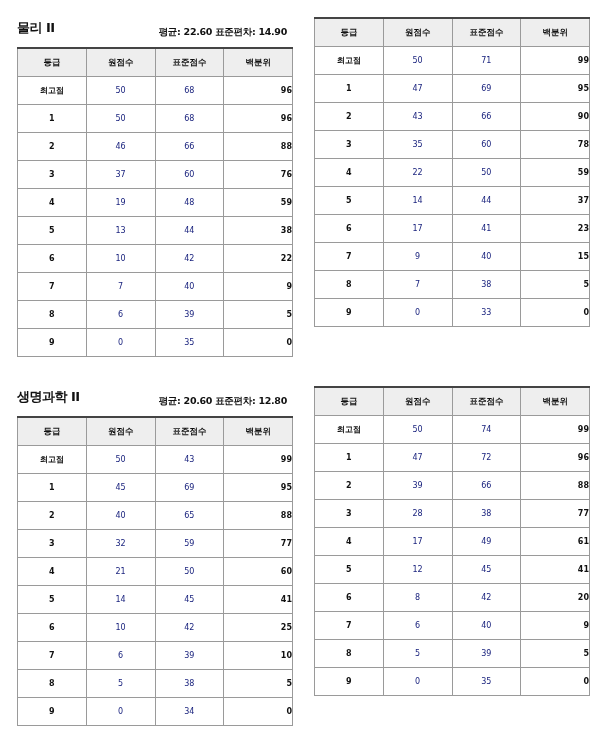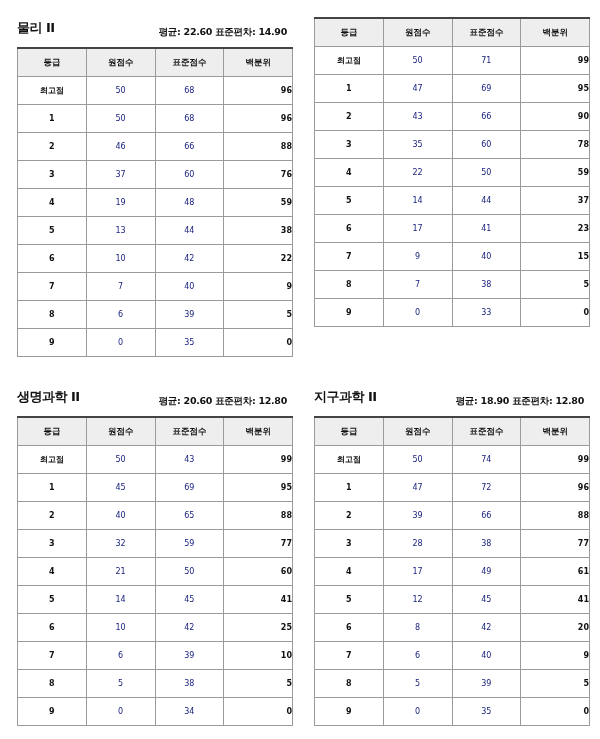--- a/index.html
+++ b/index.html
@@ -248,24 +248,20 @@
         <tr>
           <td class="grade">9</td>
           <td class="raw">0</td>
           <td class="std">34</td>
           <td class="pct">0</td>
         </tr>
       </tbody>
     </table>
   </div>
 <div class="panel p-br">
-    <div class="panel-head">
-      <div class="title">지구과학 II</div>
-      <div class="stats">평균: 18.90 표준편차: 12.80</div>
-    </div>
     <table>
       <thead>
         <tr>
           <th>등급</th>
           <th>원점수</th>
           <th>표준점수</th>
           <th>백분위</th>
         </tr>
       </thead>
       <tbody>

